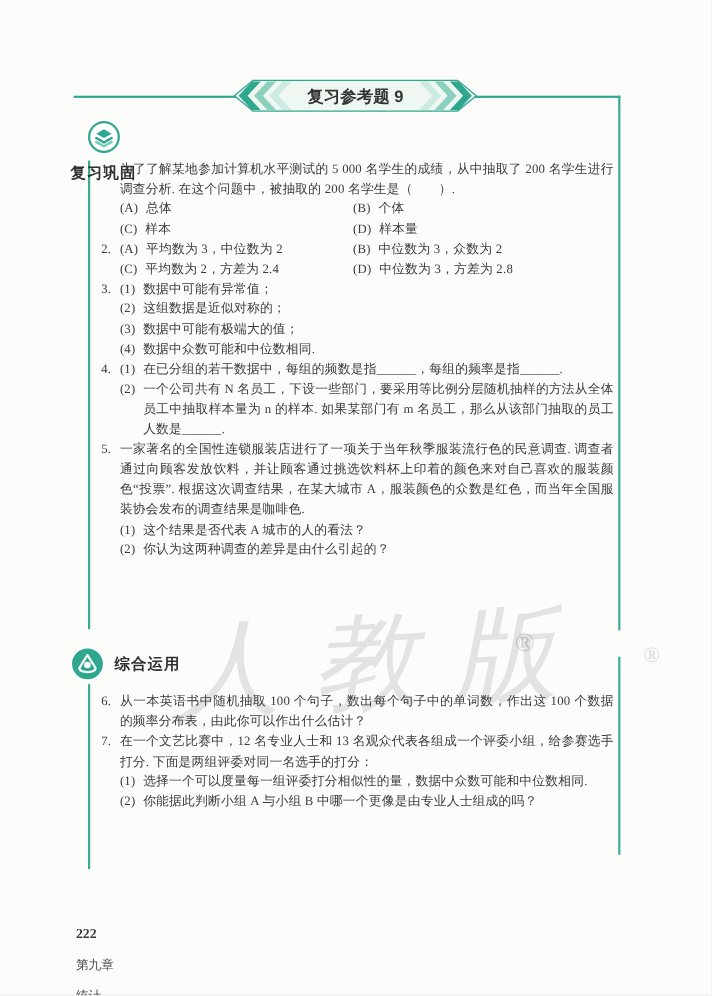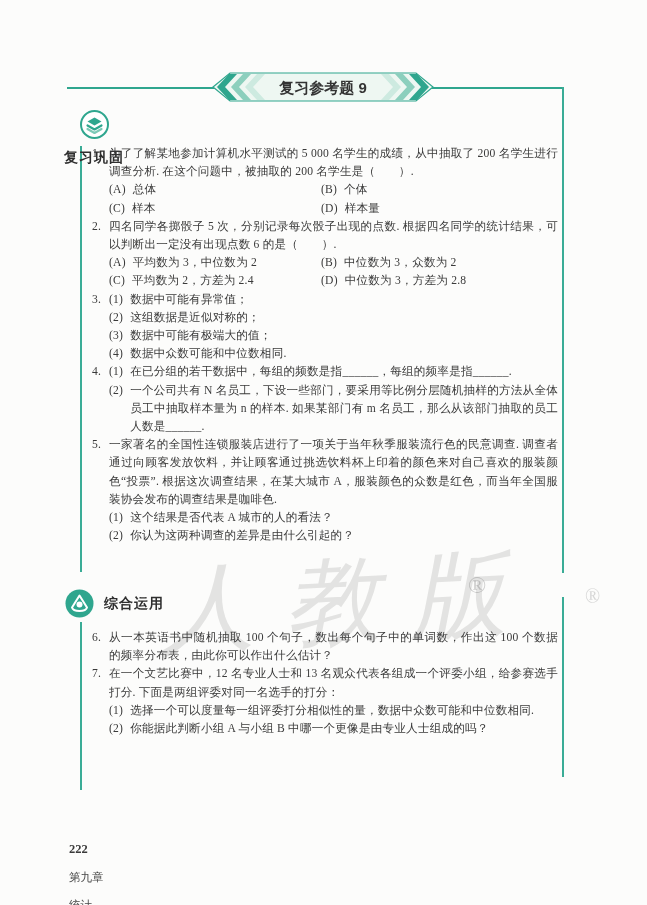--- a/index.html
+++ b/index.html
@@ -121,21 +121,20 @@
             <span class="olabel">(D)</span>
             <span>样本量</span>
           </div>
         </div>
       </div>
     </div>
 
     <div class="prob">
       <span class="pnum">2.</span>
       <div class="pbody">
-        <div class="stem">四名同学各掷骰子 5 次，分别记录每次骰子出现的点数. 根据四名同学的统计结果，可以判断出一定没有出现点数 6 的是（　　）.</div>
         <div class="opt-row">
           <div class="opt opt-a">
             <span class="olabel">(A)</span>
             <span>平均数为 3，中位数为 2</span>
           </div>
           <div class="opt opt-b">
             <span class="olabel">(B)</span>
             <span>中位数为 3，众数为 2</span>
           </div>
         </div>

